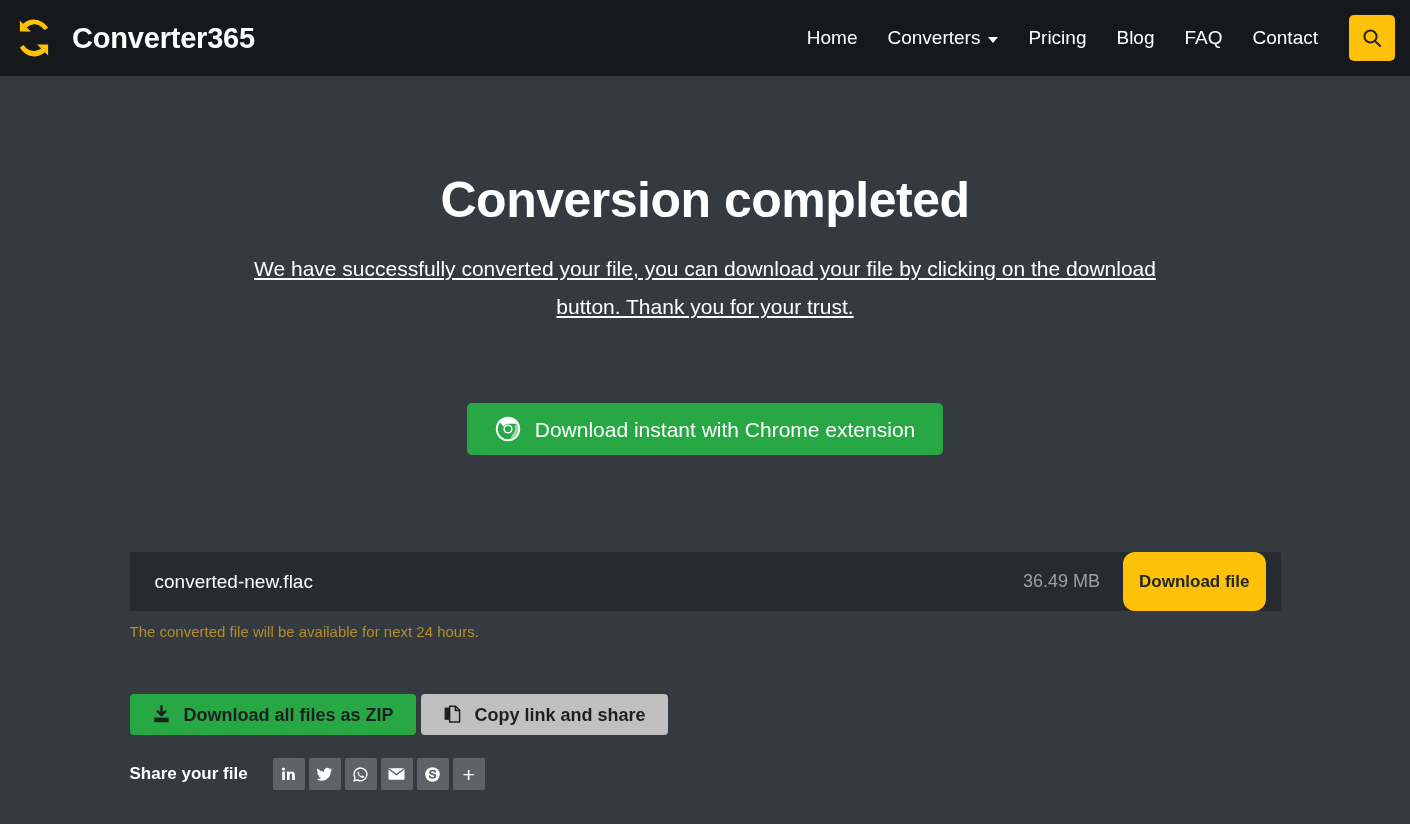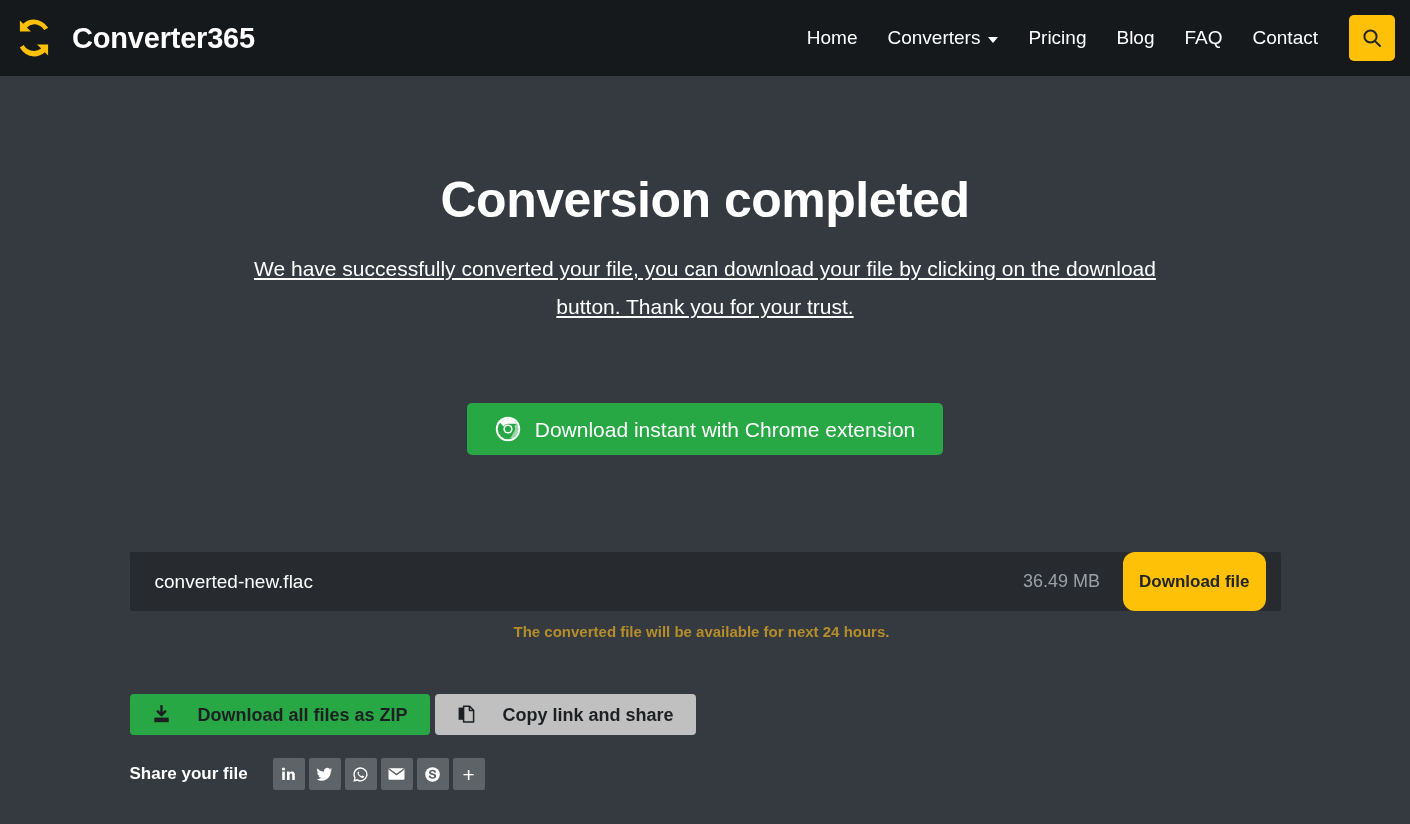--- a/index.html
+++ b/index.html
@@ -186,41 +186,40 @@
     font-size: 17px;
     font-weight: 700;
     padding: 21px 16px;
     cursor: pointer;
     font-family: inherit;
     white-space: nowrap;
     line-height: 1;
   }
 
   .expiry-note {
-    text-align: center;
+    text-align: left;
     color: #b58d2a;
     font-size: 15px;
     margin-top: 12px;
     padding-right: 7px;
-    font-weight: bold;
   }
 
   
   .action-row {
     margin-top: 54px;
     display: flex;
     gap: 5px;
     align-items: stretch;
   }
 
   .btn-zip,
   .btn-copy {
     display: inline-flex;
     align-items: center;
-    gap: 27px;
+    gap: 13px;
     border: none;
     border-radius: 4px;
     font-size: 18px;
     font-weight: 700;
     padding: 0 22px;
     height: 41px;
     cursor: pointer;
     font-family: inherit;
     white-space: nowrap;
     line-height: 1;

